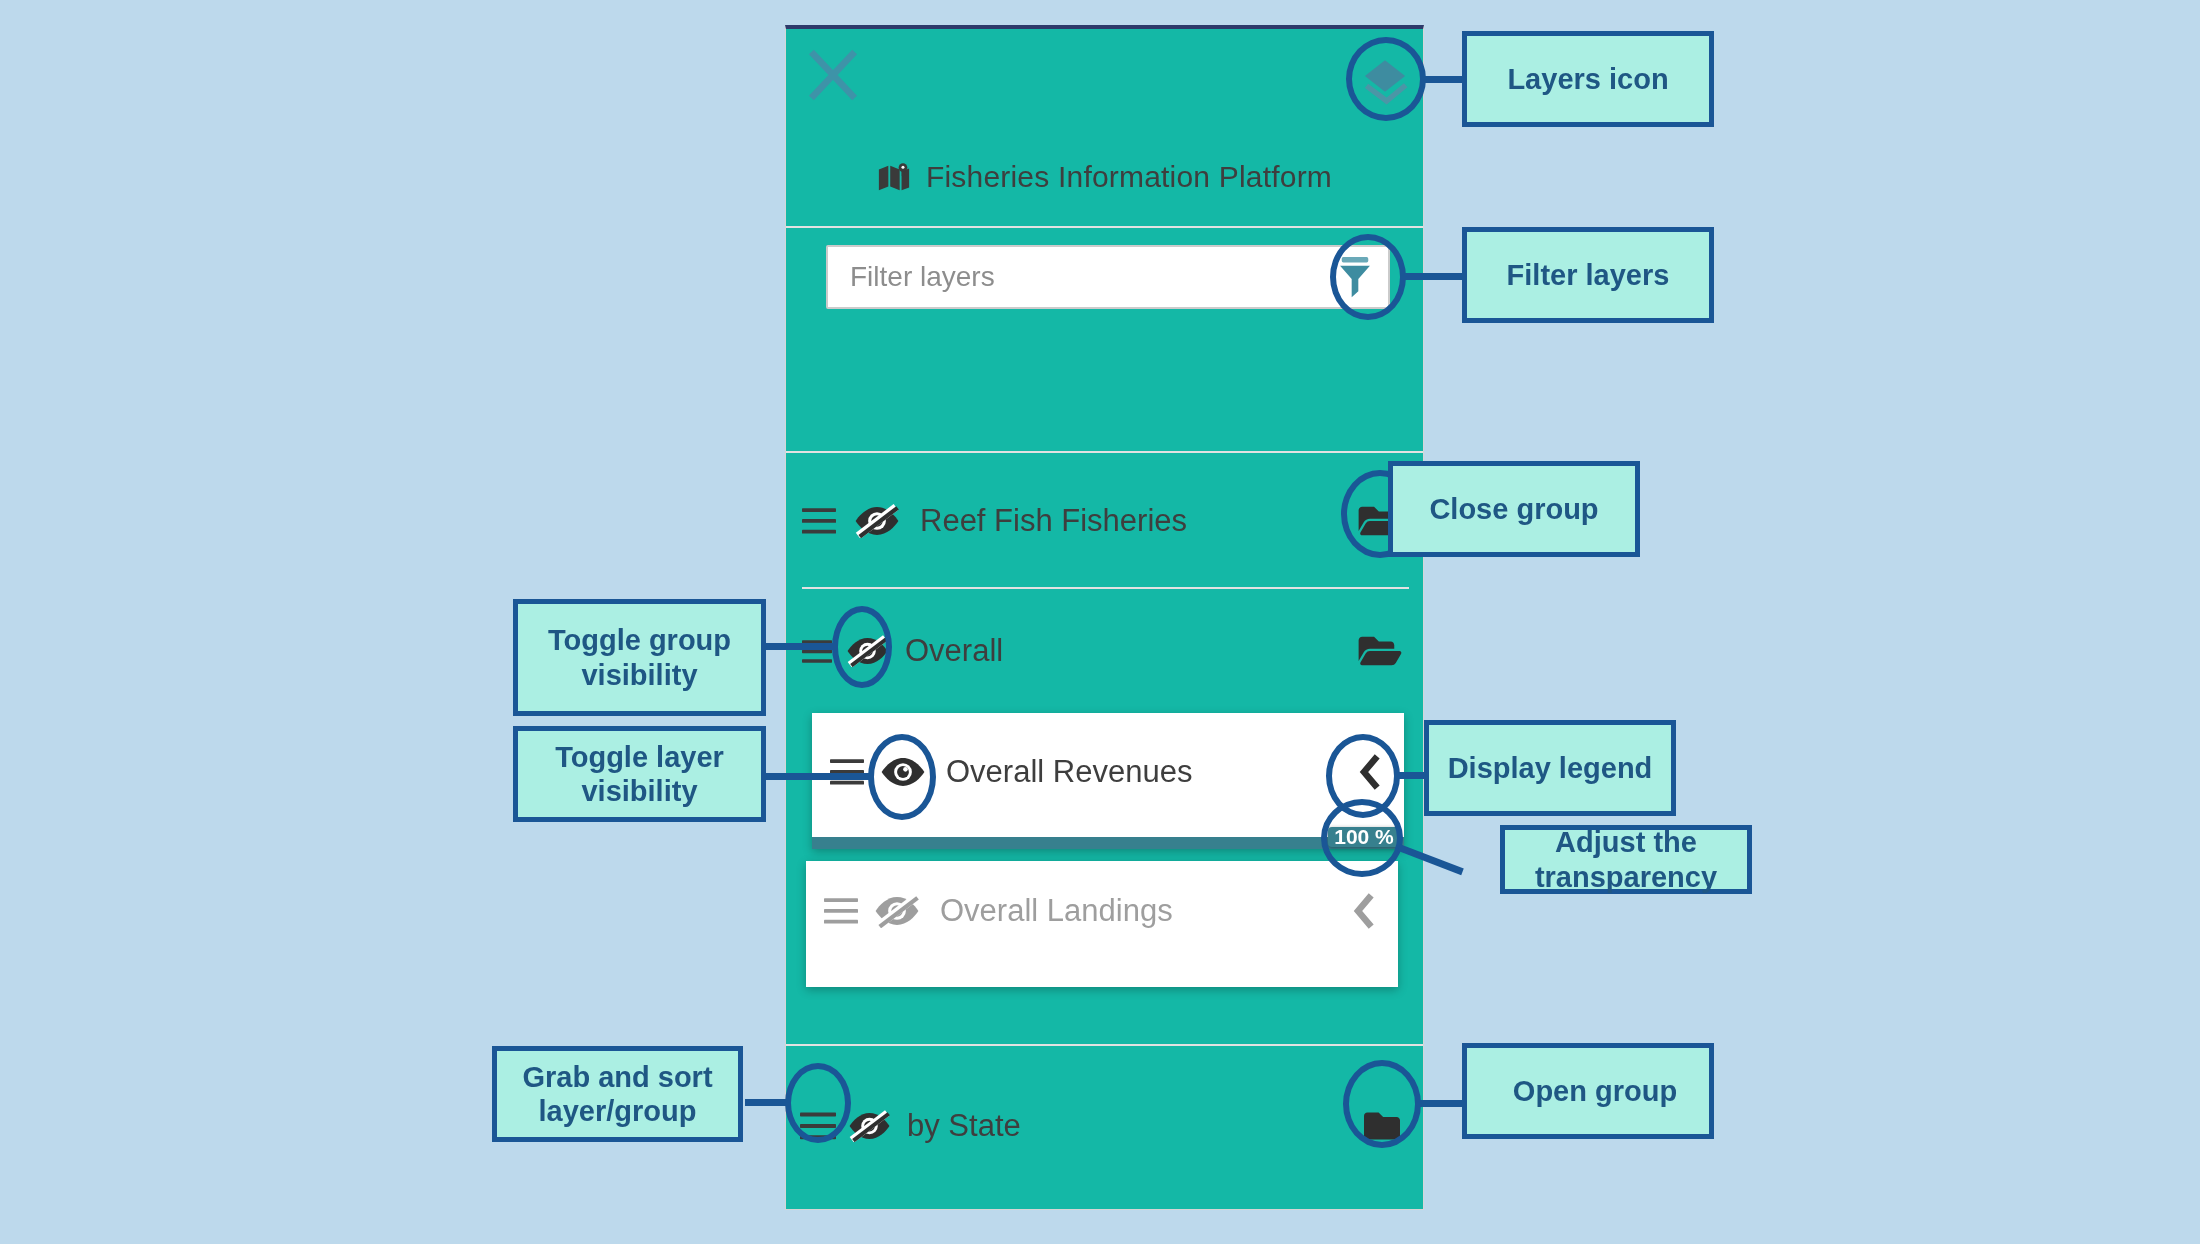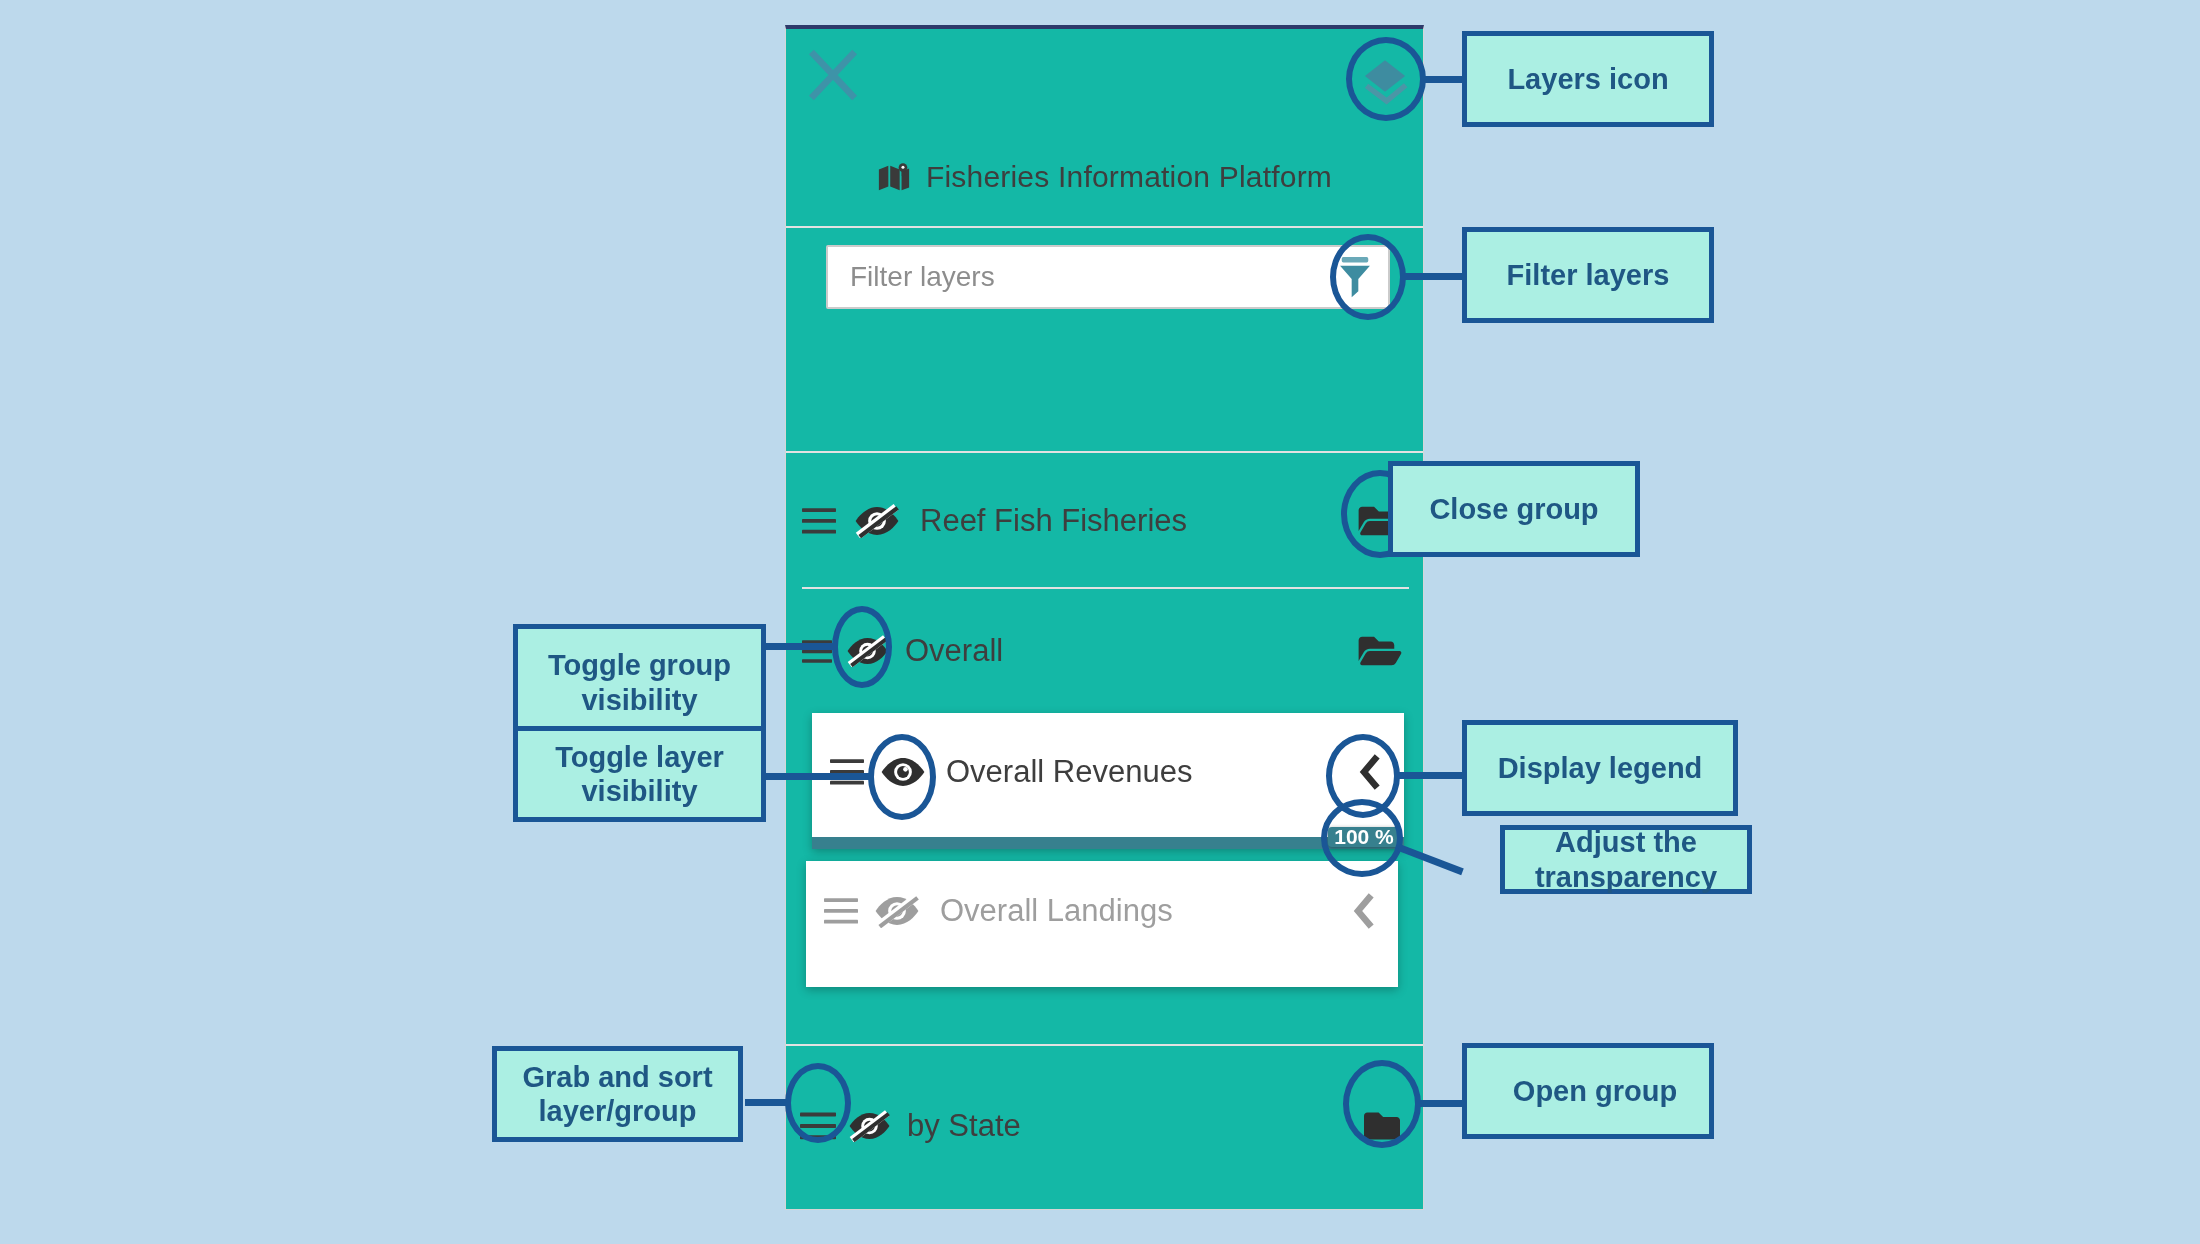--- a/index.html
+++ b/index.html
@@ -248,27 +248,27 @@
 
   <div class="callout" style="left:1462px;top:31px;width:252px;height:96px;">
     <span>Layers icon</span>
   </div>
   <div class="callout" style="left:1462px;top:227px;width:252px;height:96px;">
     <span>Filter layers</span>
   </div>
   <div class="callout" style="left:1388px;top:461px;width:252px;height:96px;">
     <span>Close group</span>
   </div>
-  <div class="callout" style="left:513px;top:599px;width:253px;height:117px;margin-top:25px;">
+  <div class="callout" style="left:513px;top:599px;width:253px;height:117px;">
     <span>Toggle group visibility</span>
   </div>
   <div class="callout" style="left:513px;top:726px;width:253px;height:96px;">
     <span>Toggle layer visibility</span>
   </div>
-  <div class="callout" style="left:1462px;top:720px;width:276px;height:96px;">
+  <div class="callout" style="left:1424px;top:720px;width:252px;height:96px;">
     <span>Display legend</span>
   </div>
   <div class="callout" style="left:1500px;top:825px;width:252px;height:69px;">
     <span>Adjust the transparency</span>
   </div>
   <div class="callout" style="left:492px;top:1046px;width:251px;height:96px;">
     <span>Grab and sort layer/group</span>
   </div>
   <div class="callout" style="left:1462px;top:1043px;width:252px;height:96px;padding-left:24px;">
     <span>Open group</span>

